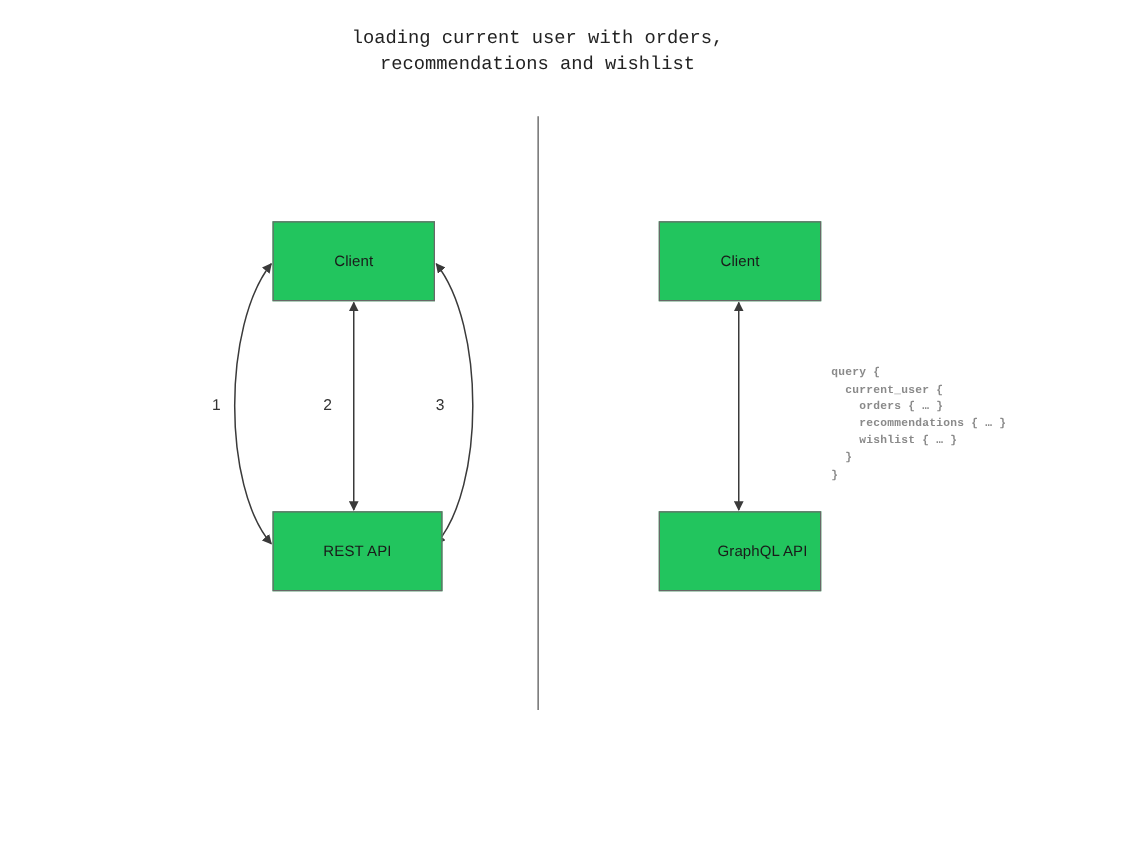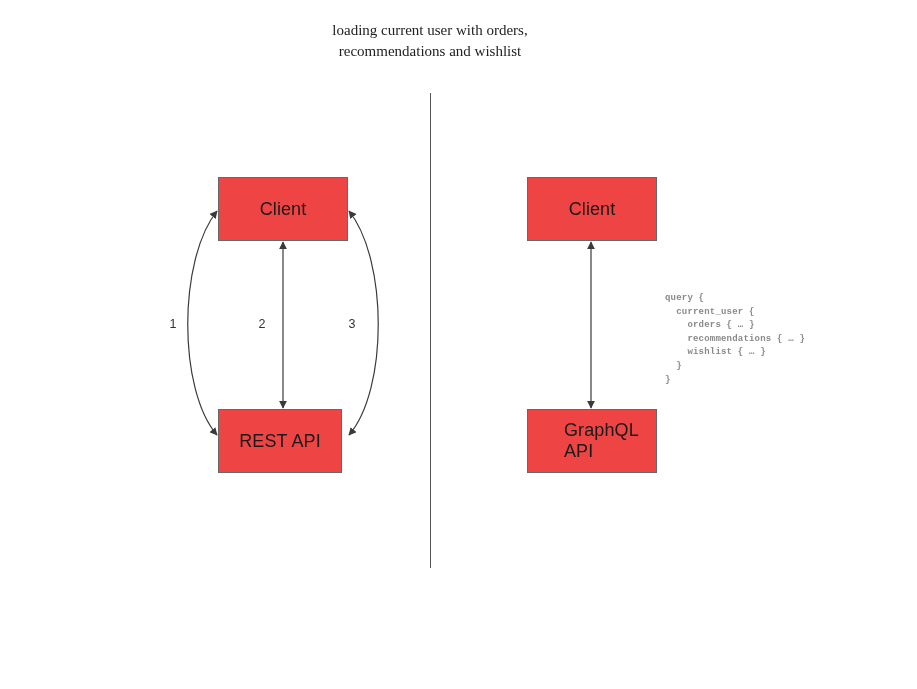--- a/index.html
+++ b/index.html
@@ -26,49 +26,49 @@
   
   .diagram-title {
     position: absolute;
     left: 0;
     top: 20px;
     width: 860px;
     text-align: center;
     font-size: 15px;
     line-height: 21px;
     color: #222222;
-    font-family: Liberation Serif, serif;
+    font-family: Liberation Mono, monospace;
     white-space: pre-line;
   }
 
   
   .divider {
     position: absolute;
     left: 430px;
     top: 93px;
     width: 1px;
     height: 475px;
     background: #555555;
   }
 
   
   .node {
     position: absolute;
     box-sizing: border-box;
-    background: #ef4444;
+    background: #22c55e;
     border: 1.4px solid #686868;
     display: flex;
     align-items: center;
     justify-content: center;
-    font-size: 18px;
+    font-size: 12px;
     color: #1a1a1a;
     letter-spacing: 0.1px;
   }
   #node-client-rest   { left: 218px; top: 177px; width: 130px; height: 64px; }
-  #node-rest-api      { left: 218px; top: 409px; width: 124px; height: 64px; }
+  #node-rest-api      { left: 218px; top: 409px; width: 136px; height: 64px; }
   #node-client-gql    { left: 527px; top: 177px; width: 130px; height: 64px; }
   #node-graphql-api   { left: 527px; top: 409px; width: 130px; height: 64px; padding-left: 36px; }
 
   
   #connectors {
     position: absolute;
     left: 0; top: 0;
     width: 917px;
     height: 689px;
     pointer-events: none;

